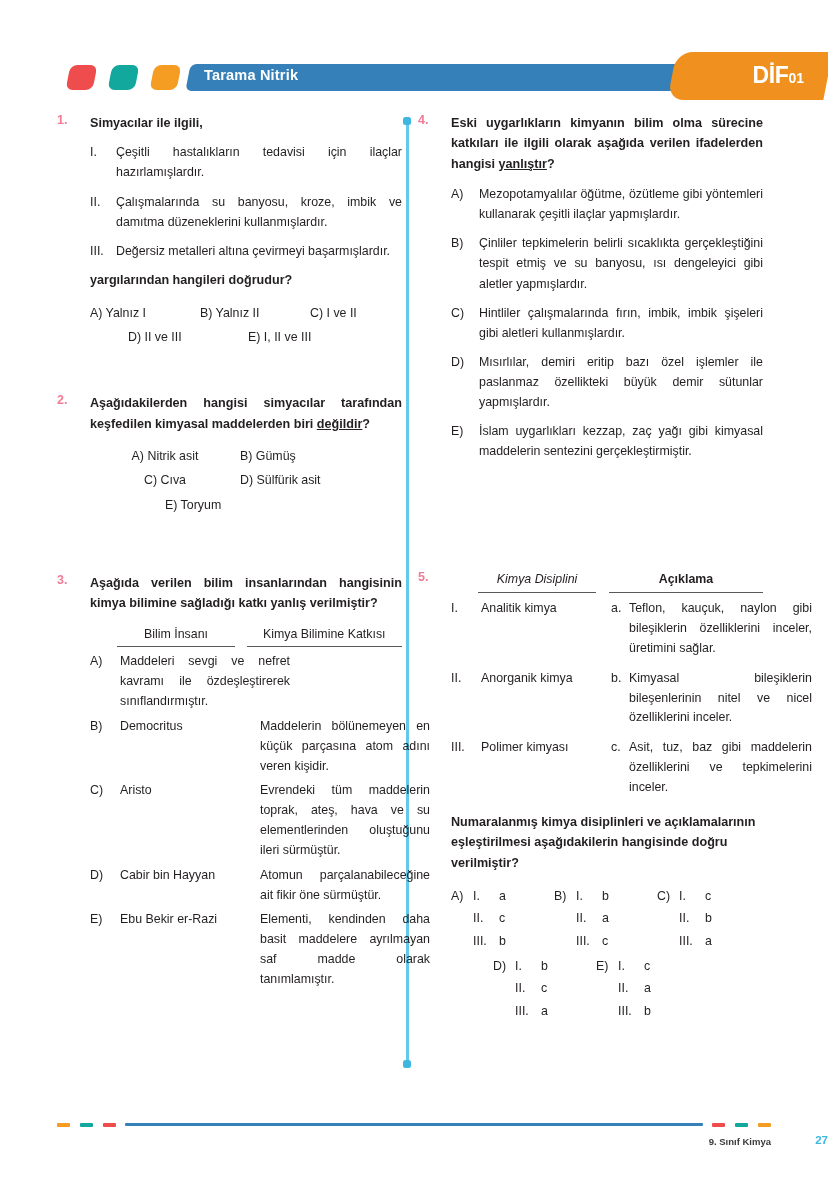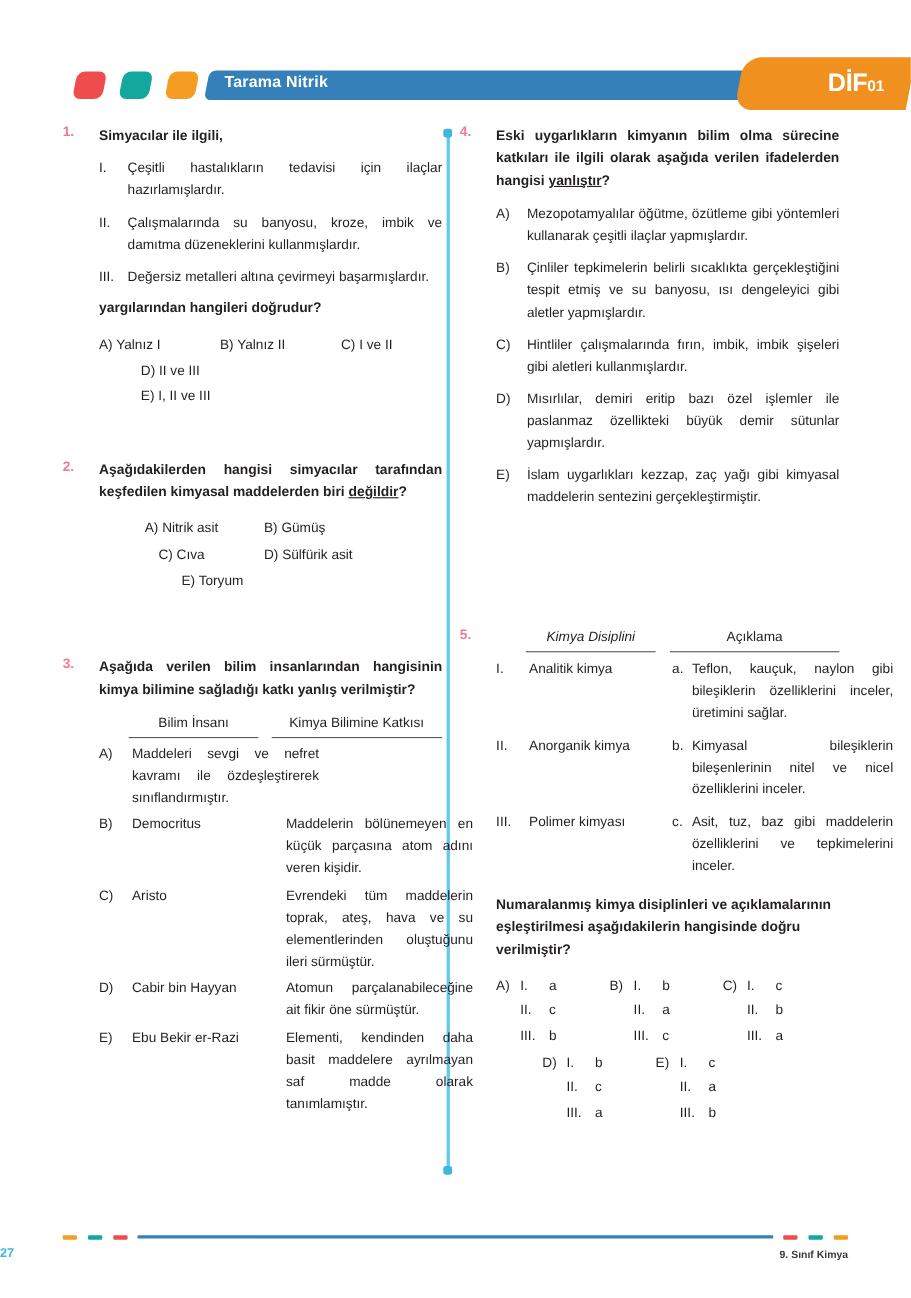--- a/index.html
+++ b/index.html
@@ -148,21 +148,20 @@
     margin-top: 12px;
     font-size: 12.4px;
     line-height: 1.9;
   }
   .choices-row .r1 {
     display: flex;
   }
   .choices-row .r2 {
     display: flex;
     padding-left: 38px;
-    flex-direction: column;
   }
   .ch { white-space: nowrap; }
 
   
   .choices-2col {
     margin-top: 10px;
     font-size: 12.4px;
     line-height: 1.95;
   }
   .choices-2col .line { display: flex; text-align: center; }
@@ -217,21 +216,21 @@
     line-height: 1.6;
   }
   .tbl5 .thead { display: flex; }
   .tbl5 .th {
     text-align: center;
     padding-bottom: 2px;
     border-bottom: 1.2px solid #58595b;
   }
   .tbl5 .sp-lt { width: 30px; }
   .tbl5 .th-a  { width: 130px; margin-right: 13px; font-style: italic; }
-  .tbl5 .th-b  { width: 170px; }
+  .tbl5 .th-b  { width: 170px; font-weight: bold; }
 
   .tbl5 .trow { display: flex; margin-top: 6px; }
   .tbl5 .c-lt { width: 30px; flex: none; }
   .tbl5 .c-a  { width: 130px; flex: none; }
   .tbl5 .c-b  { width: 183px; flex: none; position: relative; padding-left: 18px; text-align: justify; }
   .tbl5 .c-b .ltr { position: absolute; left: 0; top: 0; }
 
   
   .match {
     margin-top: 12px;
@@ -266,21 +265,21 @@
     position: absolute;
     top: 3px;
     height: 3.4px;
     background: #3580b8;
     border-radius: 1px;
   }
   .page-no {
     position: absolute;
     top: 14px;
     left: 0; width: 828px;
-    text-align: left;
+    text-align: right;
     font-size: 11.5px;
     font-weight: bold;
     color: #3db7dd;
   }
   .foot-right {
     position: absolute;
     top: 16px;
     right: 57px;
     font-size: 9.5px;
     font-weight: bold;

